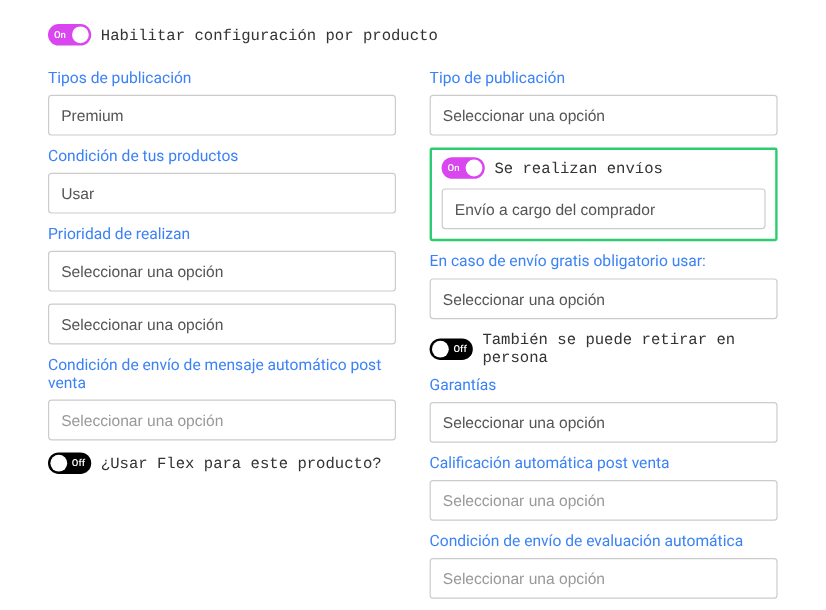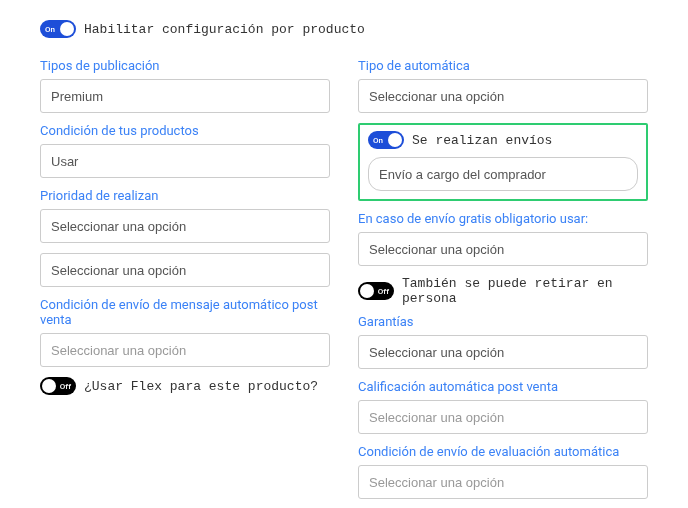--- a/index.html
+++ b/index.html
@@ -40,21 +40,21 @@
     .toggle {
       width: 36px;
       height: 18px;
       border-radius: 10px;
       position: relative;
       cursor: pointer;
       display: inline-block;
       flex-shrink: 0;
       margin-right: 8px;
     }
-    .toggle.on { background: #1d4ed8; }
+    .toggle.on { background: #d946ef; }
     .toggle.off { background: #000000; }
     .toggle-label-text {
       position: absolute;
       top: 50%;
       transform: translateY(-50%);
       font-size: 8px;
       color: #fff;
       font-weight: 500;
     }
     .toggle.on .toggle-label-text { left: 5px; }
@@ -70,21 +70,21 @@
     .toggle.on .toggle-knob { right: 2px; }
     .toggle.off .toggle-knob { left: 2px; }
     .toggle-text { font-size: 13px; color: #333; font-family: Liberation Mono, monospace; }
     .highlight-box {
       border: 2px solid #2ecc71;
       border-radius: 2px;
       padding: 6px 8px 8px 8px;
       margin-bottom: 10px;
     }
     .highlight-box .toggle-row { margin-top: 0; margin-bottom: 8px; }
-    .highlight-box .select { margin-bottom: 0; border-radius: 13px; }
+    .highlight-box .select { margin-bottom: 0; }
     .footer-buttons {
       display: flex;
       justify-content: flex-end;
       gap: 8px;
       margin-top: 14px;
     }
     .btn {
       height: 34px;
       padding: 0 16px;
       border: none;
@@ -134,21 +134,21 @@
         <div class="toggle off">
           <span class="toggle-label-text">Off</span>
           <div class="toggle-knob"></div>
         </div>
         <span class="toggle-text">¿Usar Flex para este producto?</span>
       </div>
     </div>
 
     <div class="col">
       <div class="field">
-        <label class="field-label">Tipo de automática</label>
+        <label class="field-label">Tipo de publicación</label>
         <button class="select">Seleccionar una opción</button>
       </div>
 
       <div class="highlight-box">
         <div class="toggle-row">
           <div class="toggle on">
             <span class="toggle-label-text">On</span>
             <div class="toggle-knob"></div>
           </div>
           <span class="toggle-text">Se realizan envíos</span>

